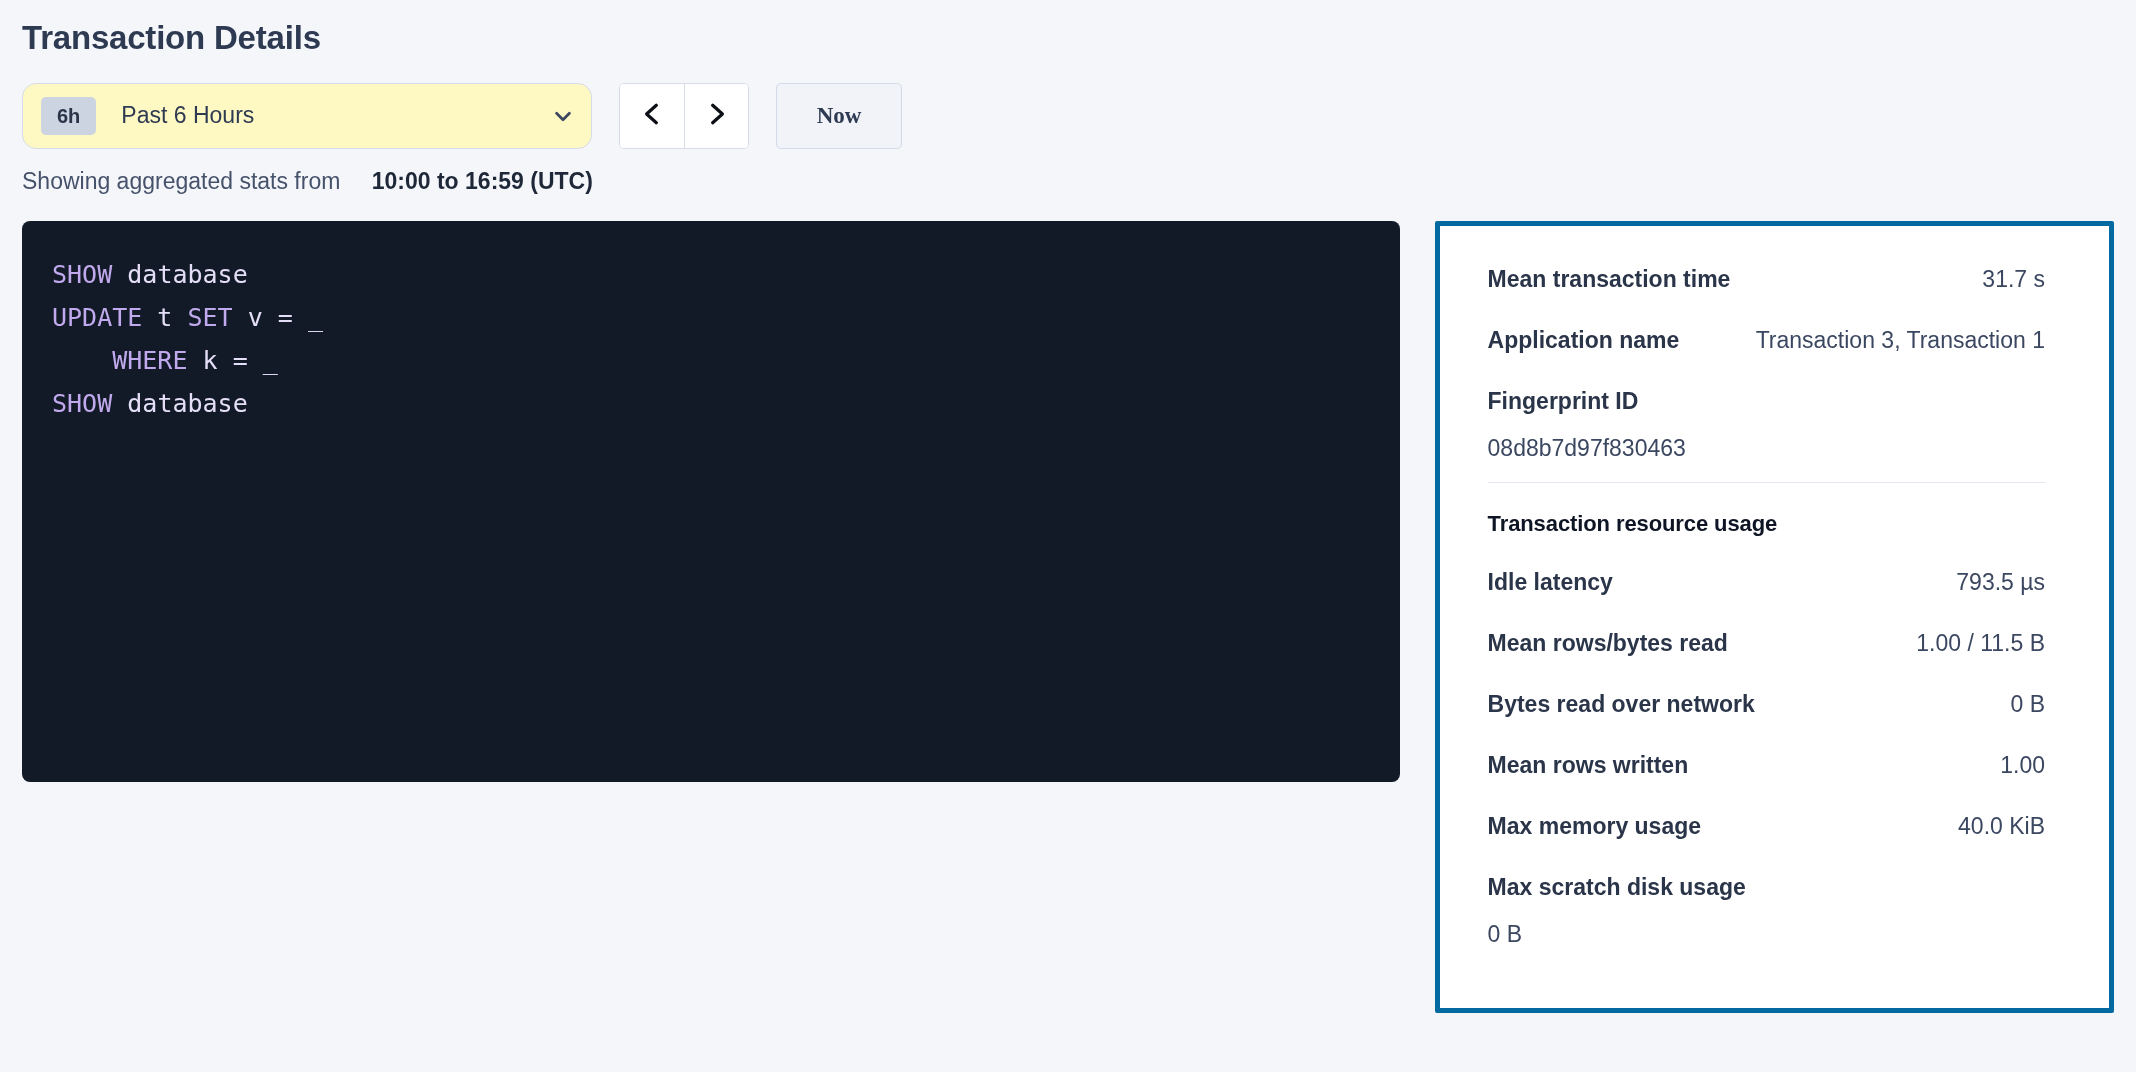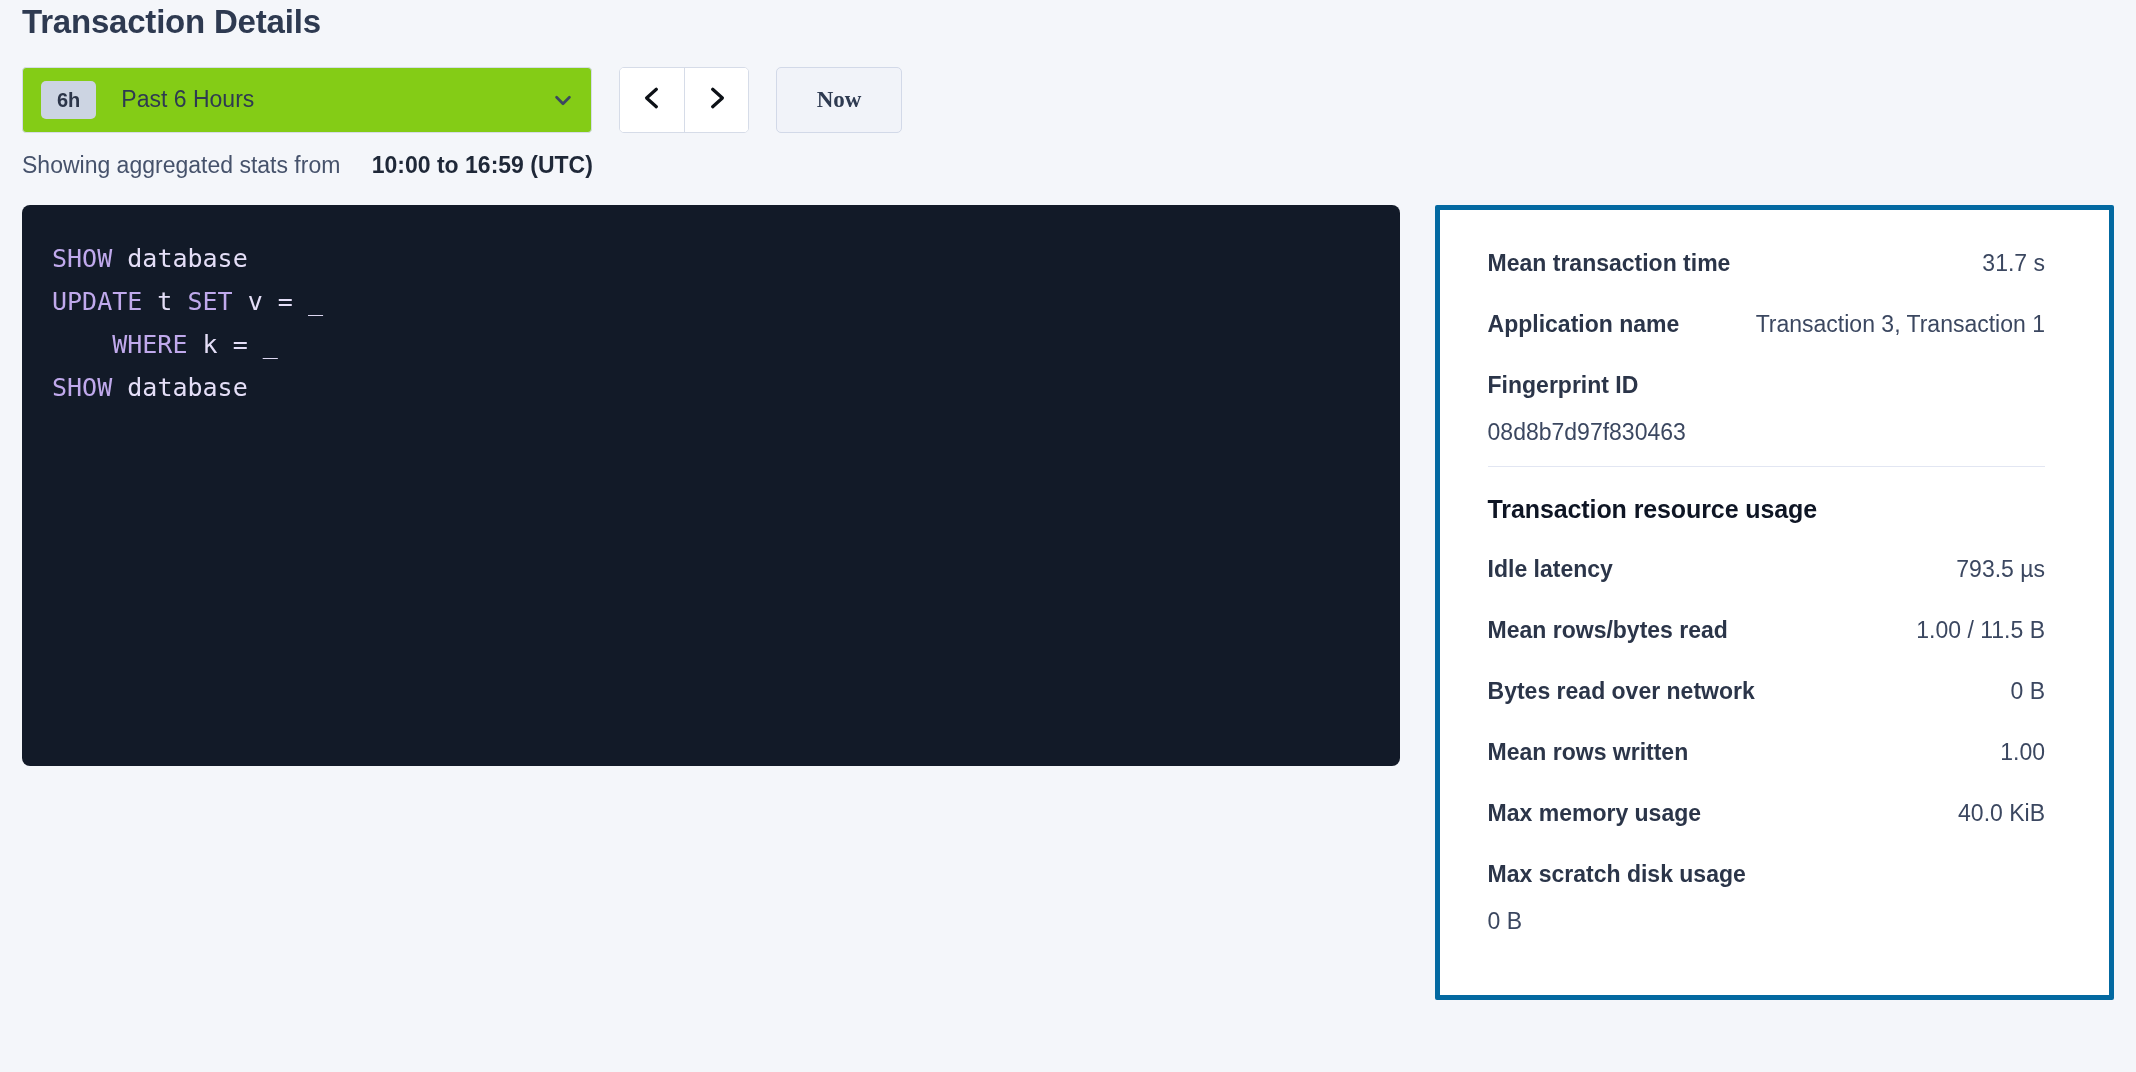--- a/index.html
+++ b/index.html
@@ -22,40 +22,40 @@
     height: 1072px;
     padding: 0 22px;
   }
 
   
   .page-title {
     font-size: 33px;
     font-weight: 700;
     color: #2e3a51;
     letter-spacing: -0.2px;
-    padding-top: 2px;
+    padding-top: 18px;
     line-height: 1.2;
   }
 
   
   .toolbar {
     display: flex;
     align-items: flex-start;
     gap: 27px;
     margin-top: 25px;
   }
 
   .range-select {
     display: flex;
     align-items: center;
     width: 570px;
     height: 66px;
-    background: #84cc16;
+    background: #fef9c3;
     border: 1px solid #d6dce8;
-    border-radius: 4px;
+    border-radius: 14px;
     padding: 0 17px 0 18px;
     cursor: pointer;
   }
 
   .range-badge {
     background: #ccd4e2;
     color: #2b3549;
     font-size: 20px;
     font-weight: 700;
     border-radius: 5px;
@@ -182,21 +182,21 @@
     white-space: nowrap;
   }
 
   .card-divider {
     height: 1px;
     background: #e2e6f2;
     margin: 20px 0 28px 0;
   }
 
   .section-title {
-    font-size: 25px;
+    font-size: 22px;
     font-weight: 700;
     color: #0e1524;
     margin-bottom: 32px;
     letter-spacing: -0.1px;
   }
 </style>
 </head>
 <body>
 
 <div class="page">

